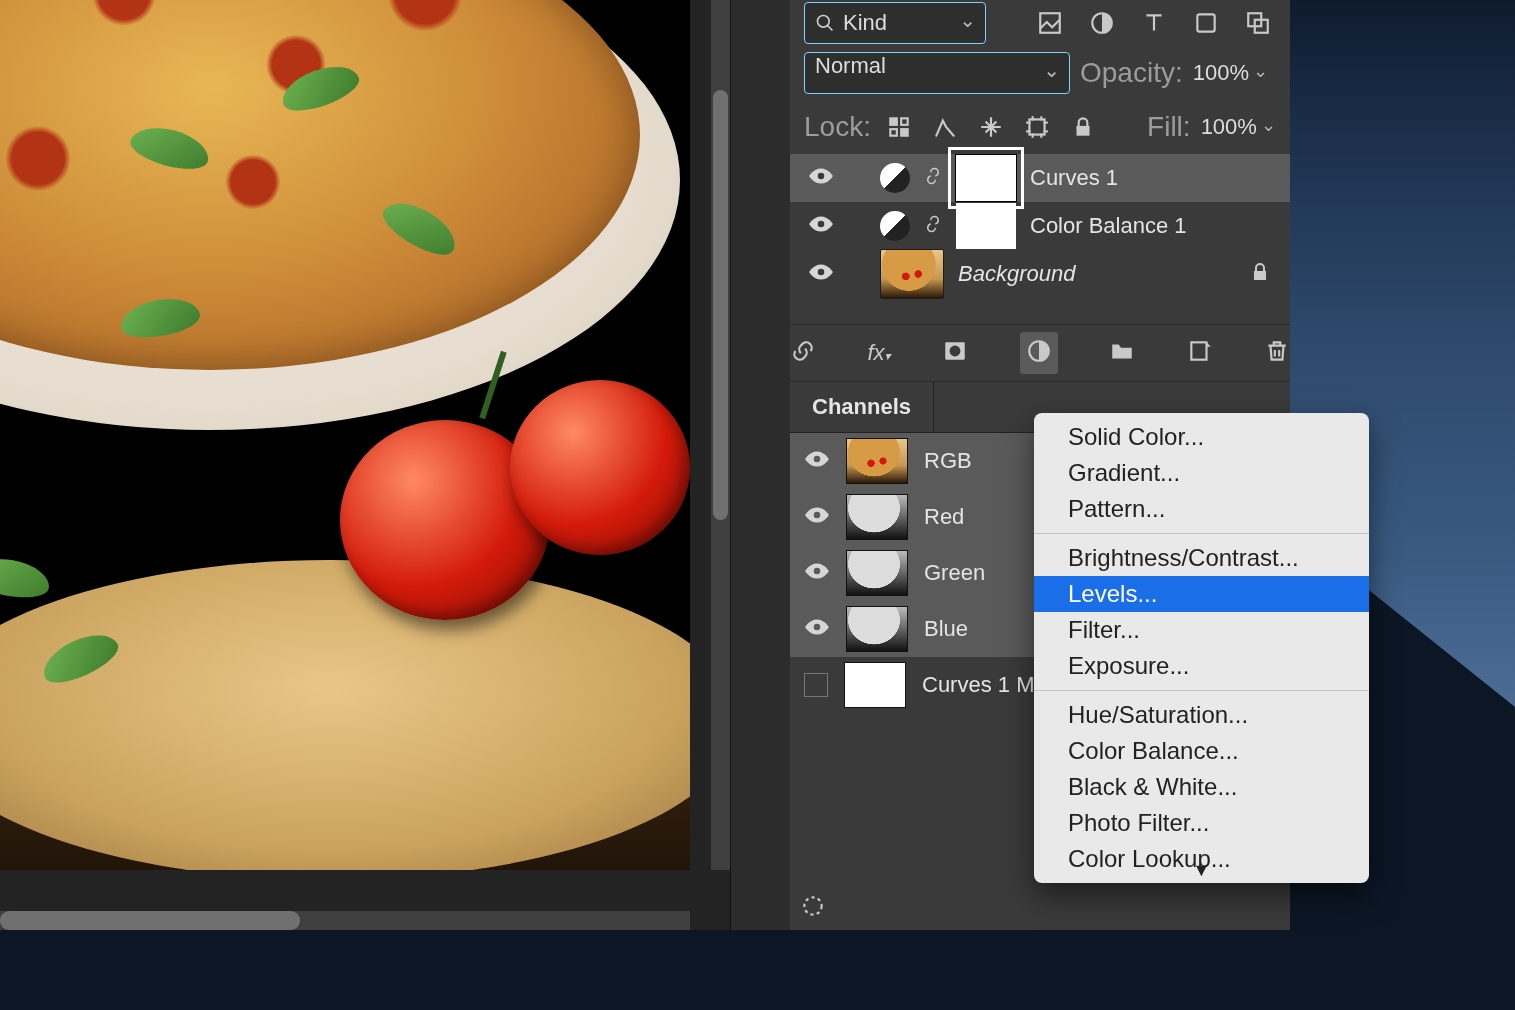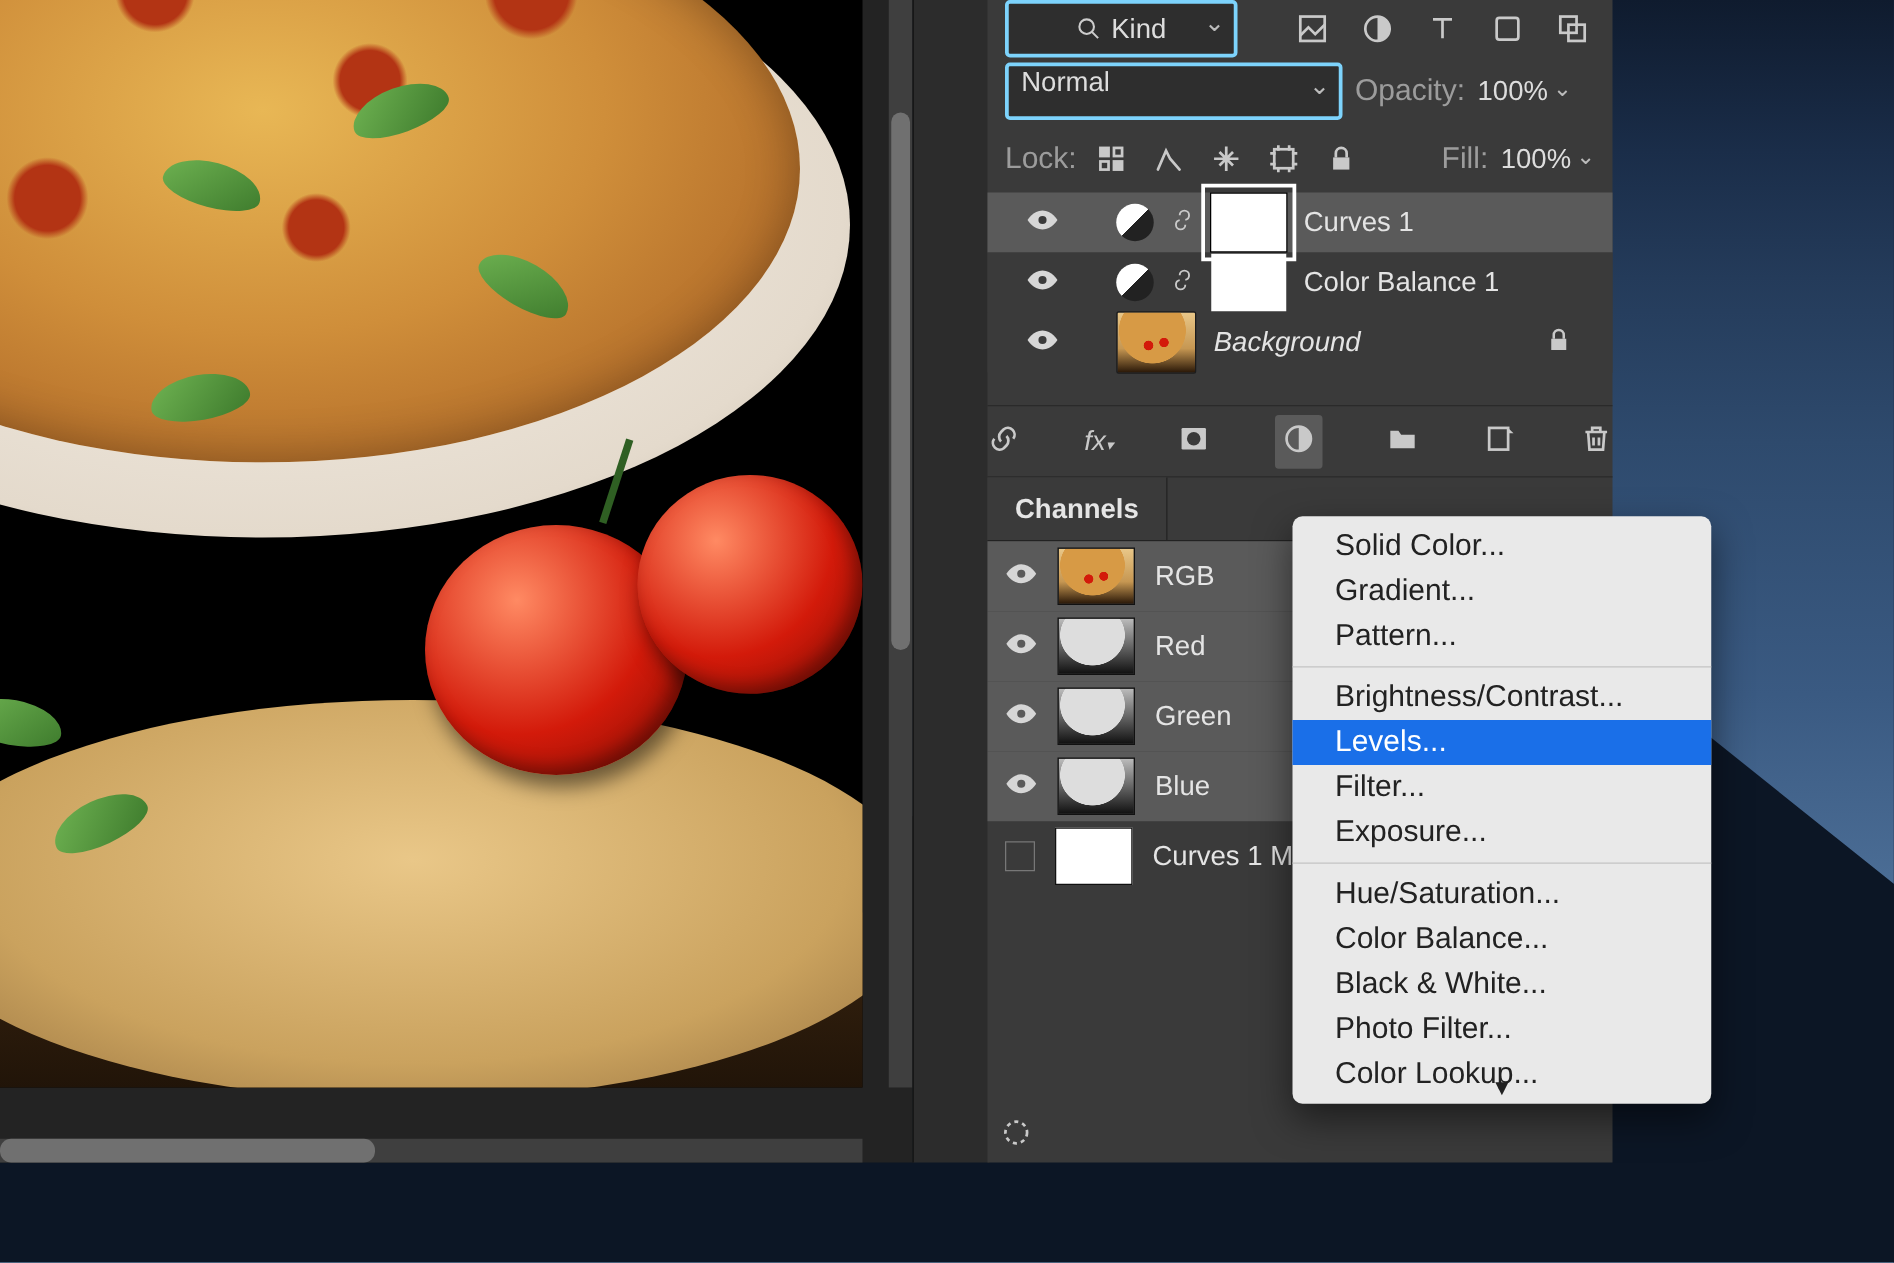--- a/index.html
+++ b/index.html
@@ -83,33 +83,33 @@
   
   .panelcol {
     position: absolute;
     left: 790px; top: 0;
     width: 500px; height: 930px;
     background: #3a3a3a;
     z-index: 5;
   }
   .row { display:flex; align-items:center; gap:10px; padding:0 14px; height:54px;}
   select.ps, .ps-dd {
-    background:#2e2e2e; color:#ddd; border:3px solid #7dd3fc;
+    background:#2e2e2e; color:#ddd; border:1px solid #7dd3fc;
     height:40px; border-radius:4px; font-size:22px; padding:0 10px;
-    appearance:none;justify-content:center; -webkit-appearance:none;
+    appearance:none; -webkit-appearance:none;
   }
   .dd-wrap{position:relative;display:inline-block}
   .dd-wrap::after{content:"⌄";position:absolute;right:10px;top:6px;color:#bbb;font-size:20px;pointer-events:none}
-  .lbl{color:#9c9c9c;font-size:24px}
+  .lbl{color:#9c9c9c;font-size:28px}
   .val{color:#ddd;font-size:22px}
   .iconbtn{width:36px;height:36px;display:flex;align-items:center;justify-content:center;color:#c9c9c9}
   .iconbtn svg{width:26px;height:26px;fill:none;stroke:currentColor;stroke-width:2}
 
   
-  .layer-row{display:flex;align-items:center;height:48px;padding:0 31px;gap:14px;background:#3a3a3a}
+  .layer-row{display:flex;align-items:center;height:48px;padding:0 18px;gap:14px;background:#3a3a3a}
   .layer-row.sel{background:#5a5a5a}
   .eye svg{width:26px;height:26px;fill:#d6d6d6}
   .adjthumb{width:30px;height:30px;border-radius:50%;
     background:linear-gradient(135deg,#fff 50%,#222 50%);}
   .link-icon svg{width:18px;height:26px;fill:none;stroke:#c9c9c9;stroke-width:2}
   .mask{width:60px;height:46px;background:#fff}
   .mask.framed{outline:3px solid #fff;outline-offset:5px;box-shadow:0 0 0 1px #000}
   .layer-name{font-size:22px;color:#e4e4e4}
   .bgthumb{width:62px;height:48px;border:1px solid #1c1c1c;border-radius:2px;
     background:

